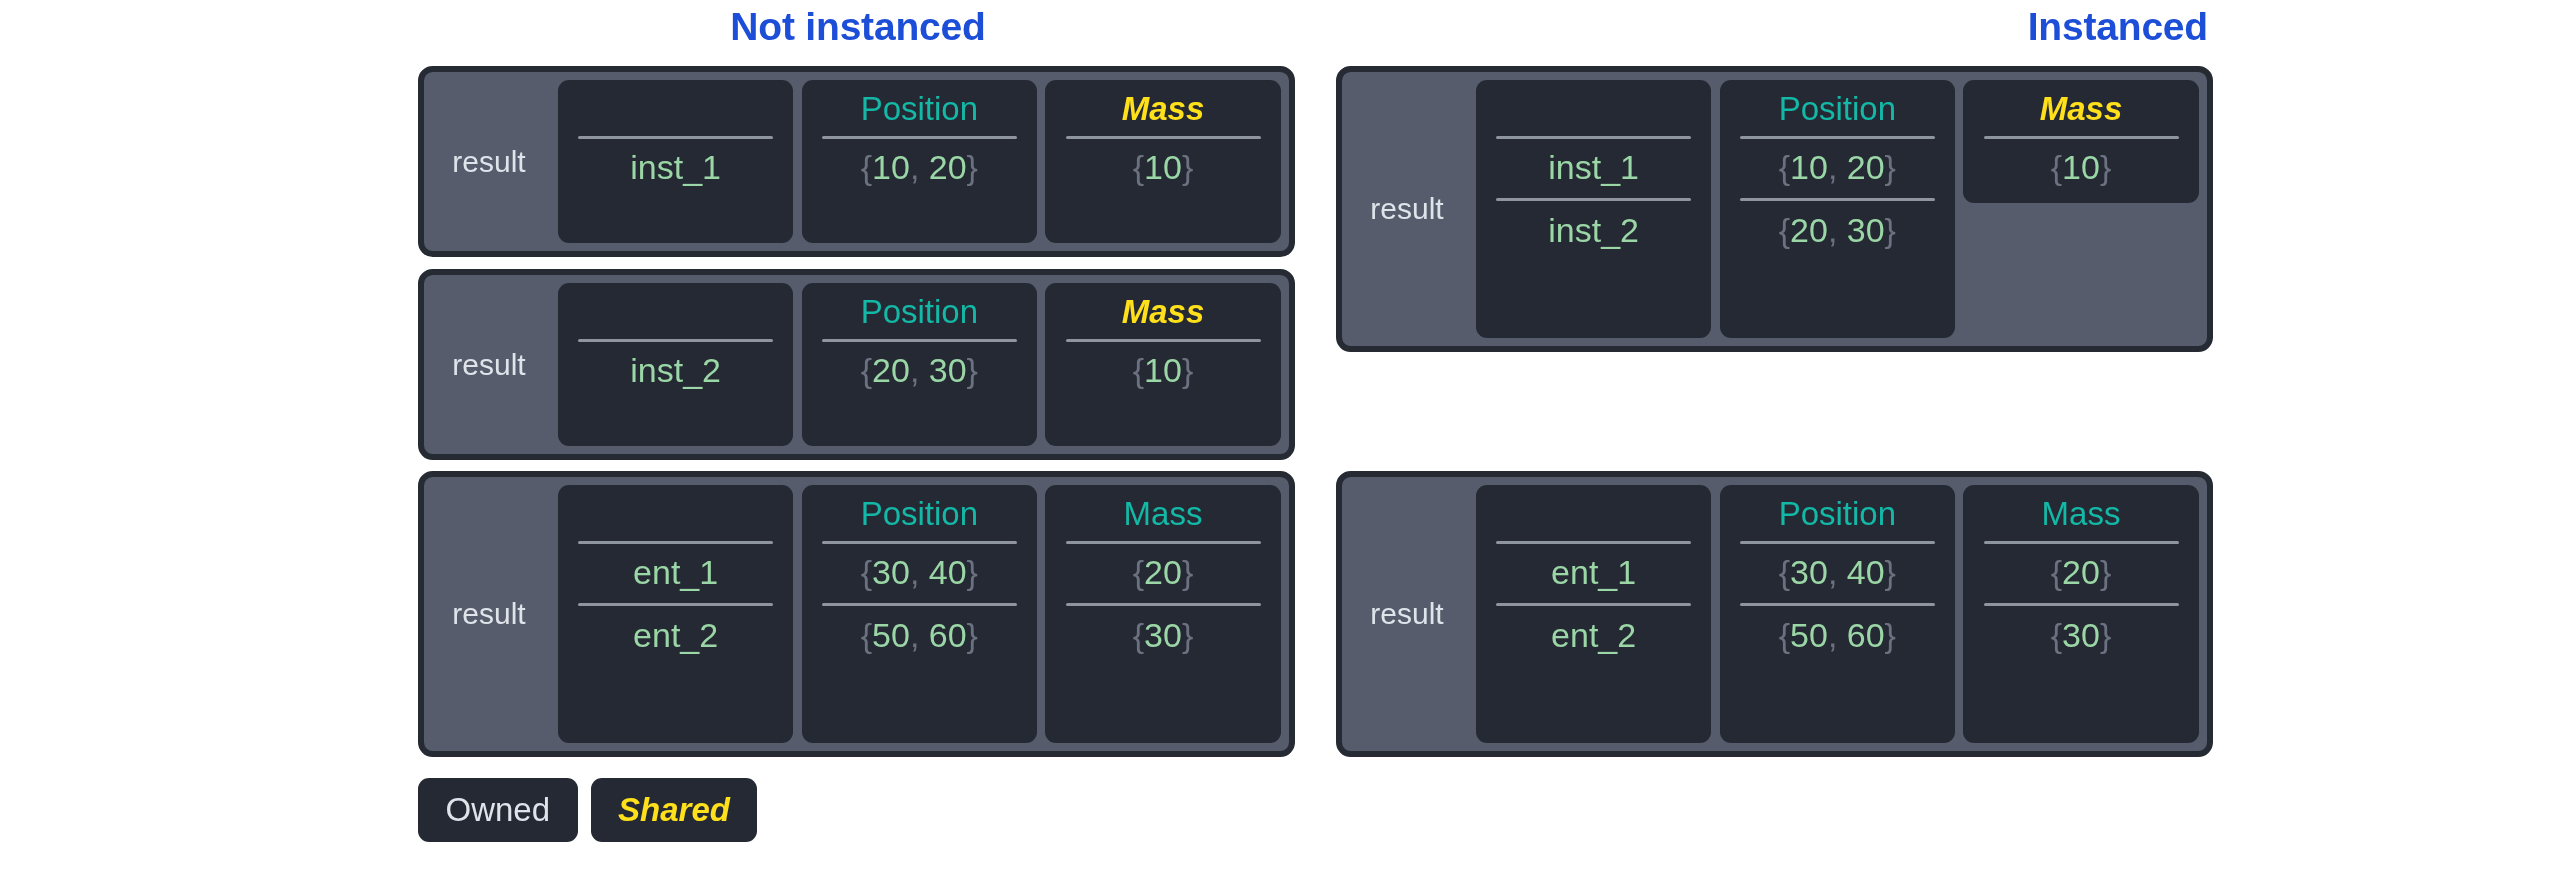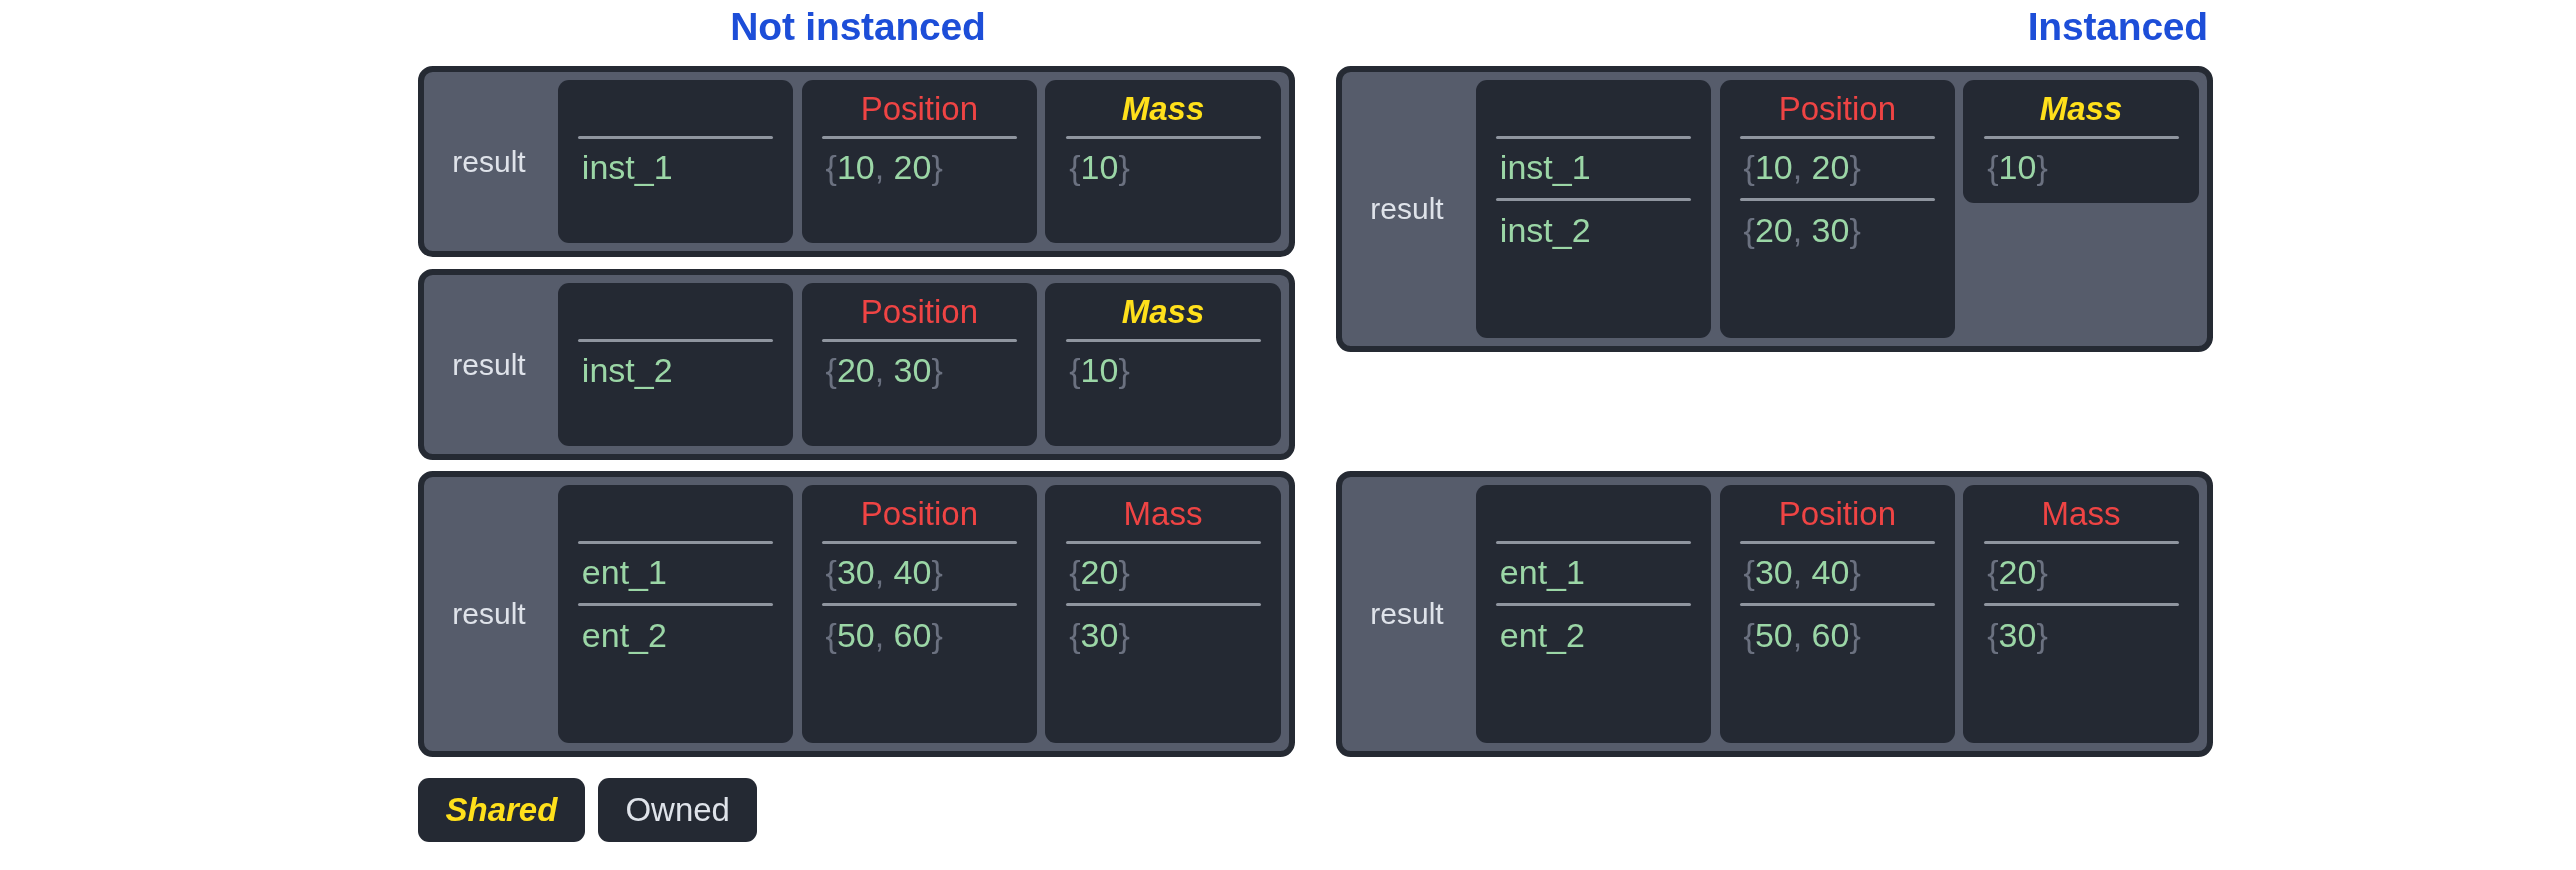--- a/index.html
+++ b/index.html
@@ -63,37 +63,38 @@
     flex-direction:column;
     align-self:flex-start;
   }
   .colcard.grow{ align-self:stretch; }
 
   .chead{
     font-size:33px;
     line-height:1.18;
     text-align:center;
     white-space:nowrap;
-    color:#ef4444;
+    color:#14b8a6;
     min-height:39px;
     padding:2.8px 9.2px 1.8px 9.2px;
   }
   .chead.shared{ color:#ffe01b; font-style:italic; font-weight:bold; }
   .chead.blank{ color:transparent; }
 
   .rule{
     height:2.8px;
     background:#8f959f;
     border-radius:1.8px;
     margin:4.6px 5.5px 4.6px 5.5px;
   }
 
   .cell{
     font-size:34px;
     line-height:1.22;
+    text-align:center;
     white-space:nowrap;
     color:#9bd6a6;
     padding:3.7px 9.2px 5.5px 9.2px;
     font-family:"Liberation Sans", sans-serif;
   }
   .cell .brace{ color:#6b7180; }
   .cell .comma{ color:#6b7180; }
 
   
   .legend{
@@ -256,18 +257,18 @@
         <div class="rule"></div>
         <div class="cell"><span class="brace">{</span>20<span class="brace">}</span></div>
         <div class="rule"></div>
         <div class="cell"><span class="brace">{</span>30<span class="brace">}</span></div>
       </div>
 
     </div>
   </div>
 
   <div class="legend" style="left:418px; top:778px;">
+    <div class="chip">Owned</div>
     <div class="chip shared">Shared</div>
-    <div class="chip">Owned</div>
   </div>
 
 </div>
 
 
 </body></html>

